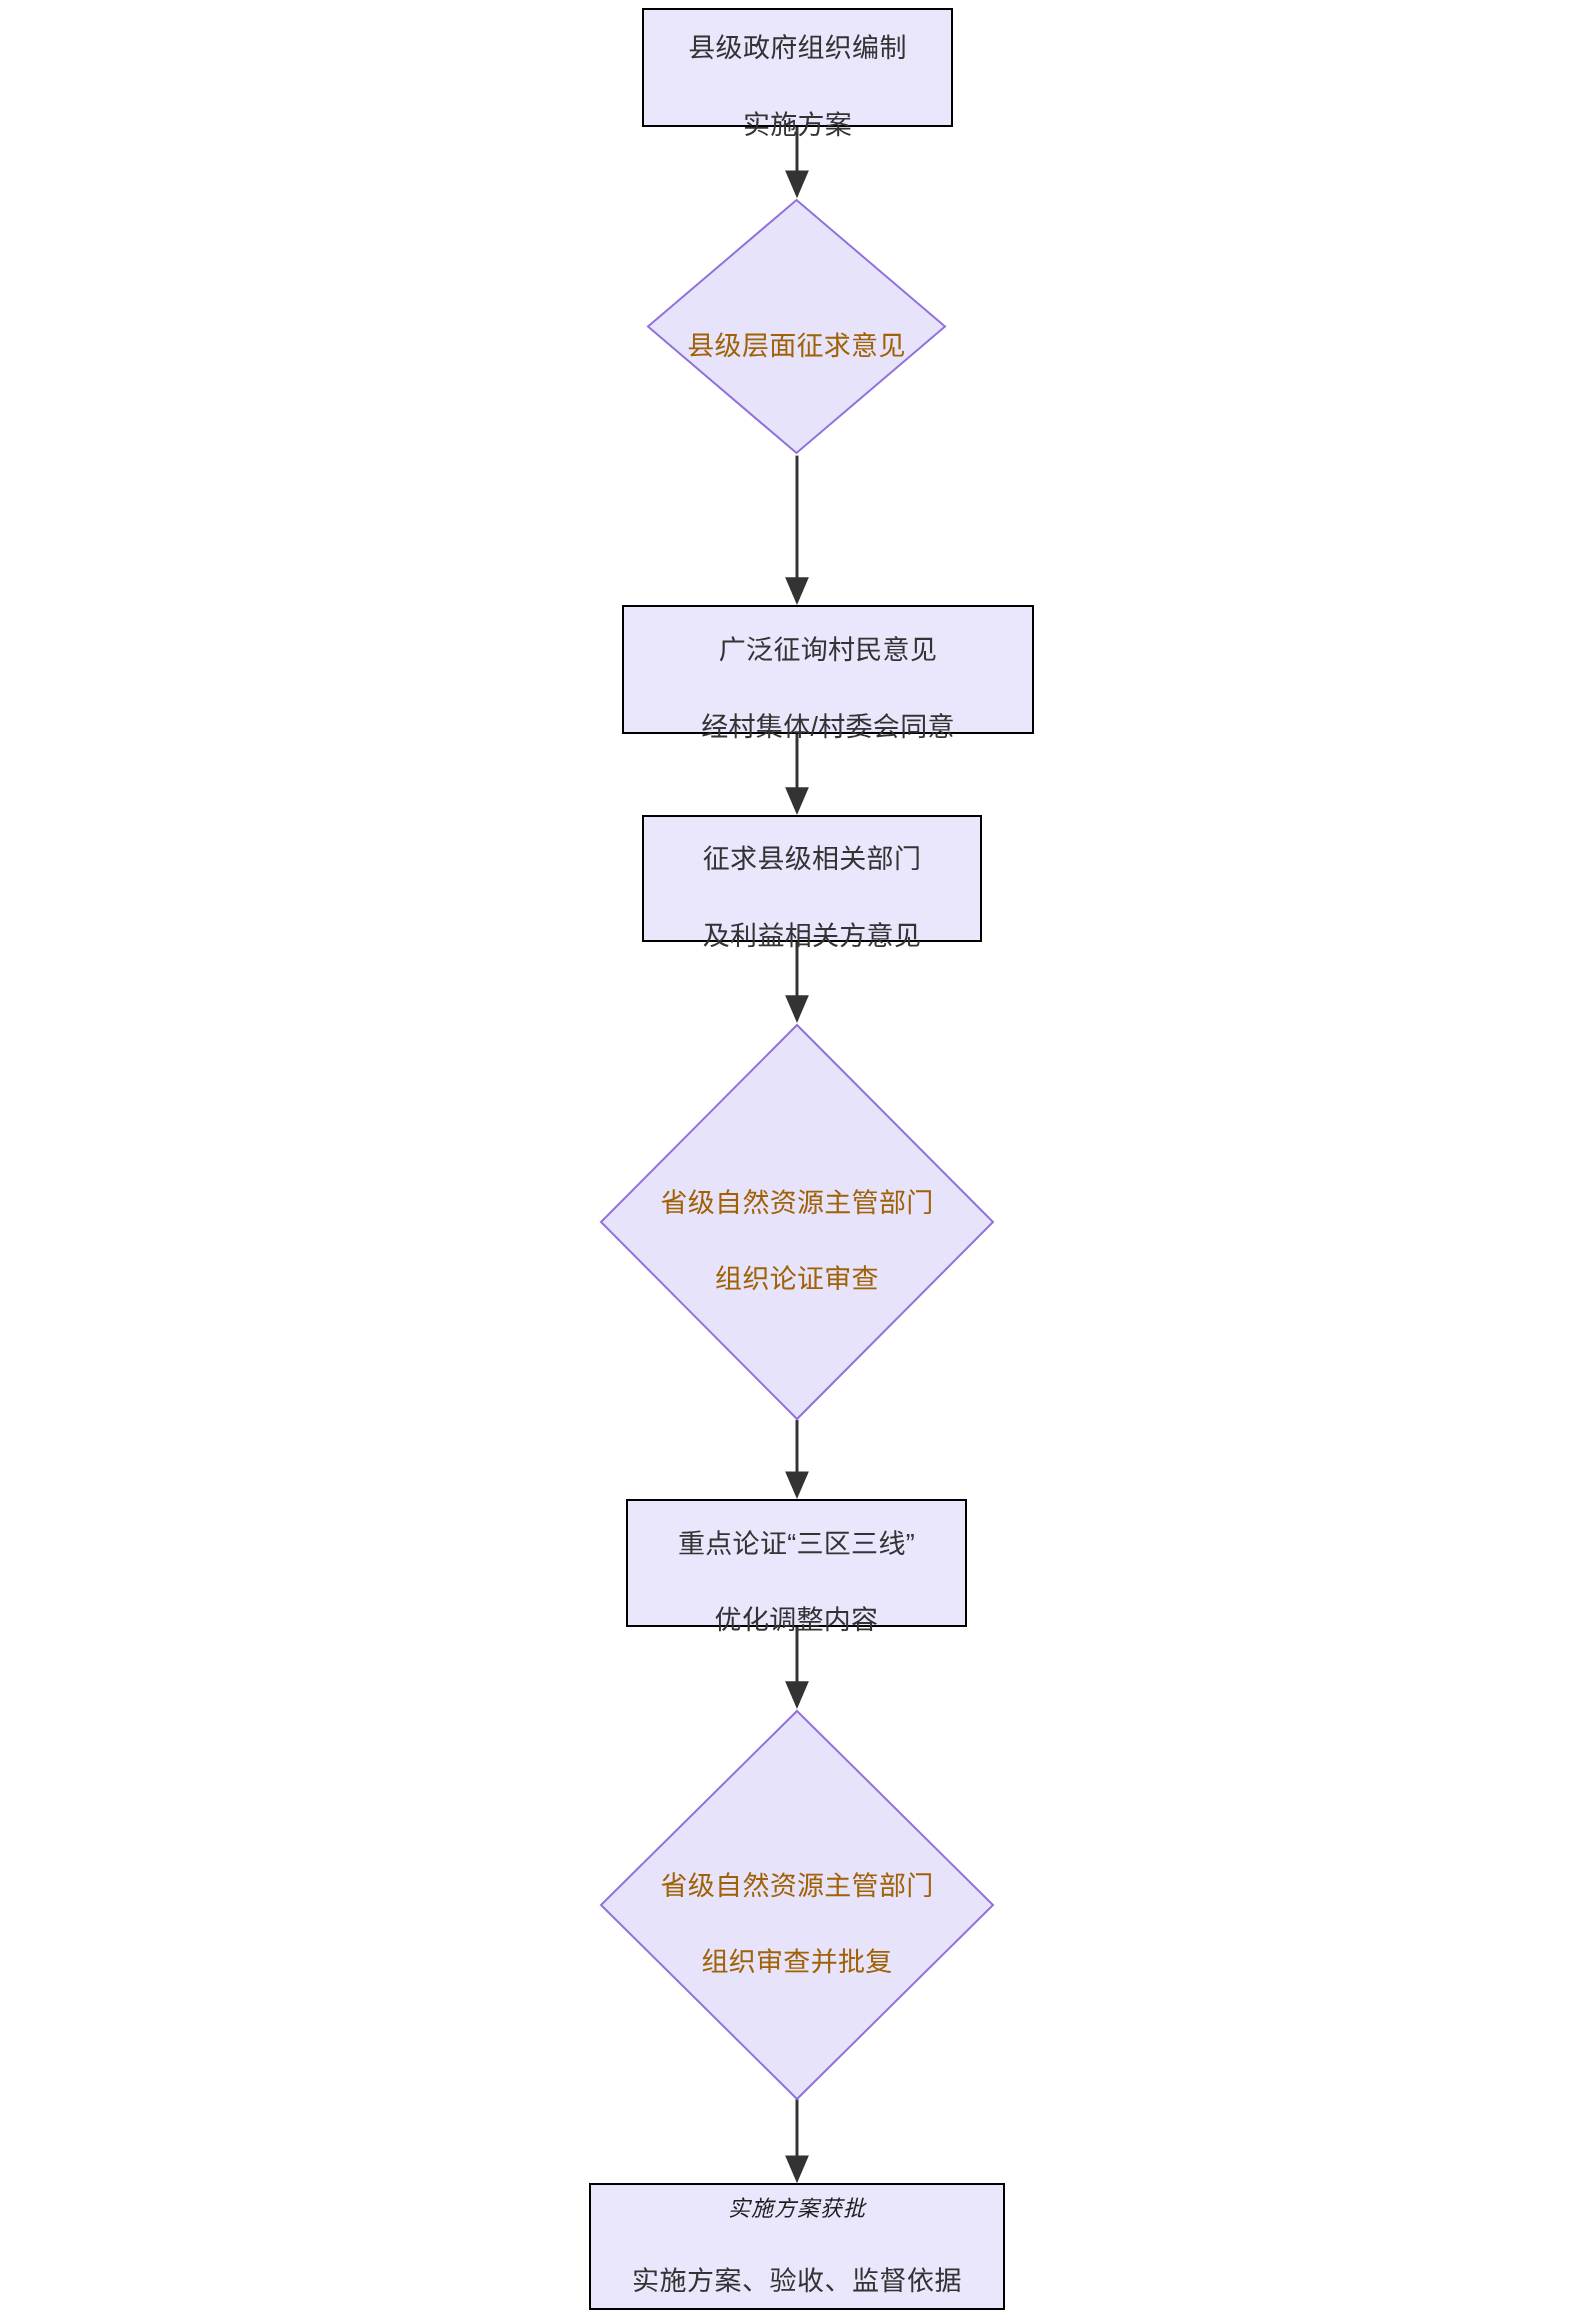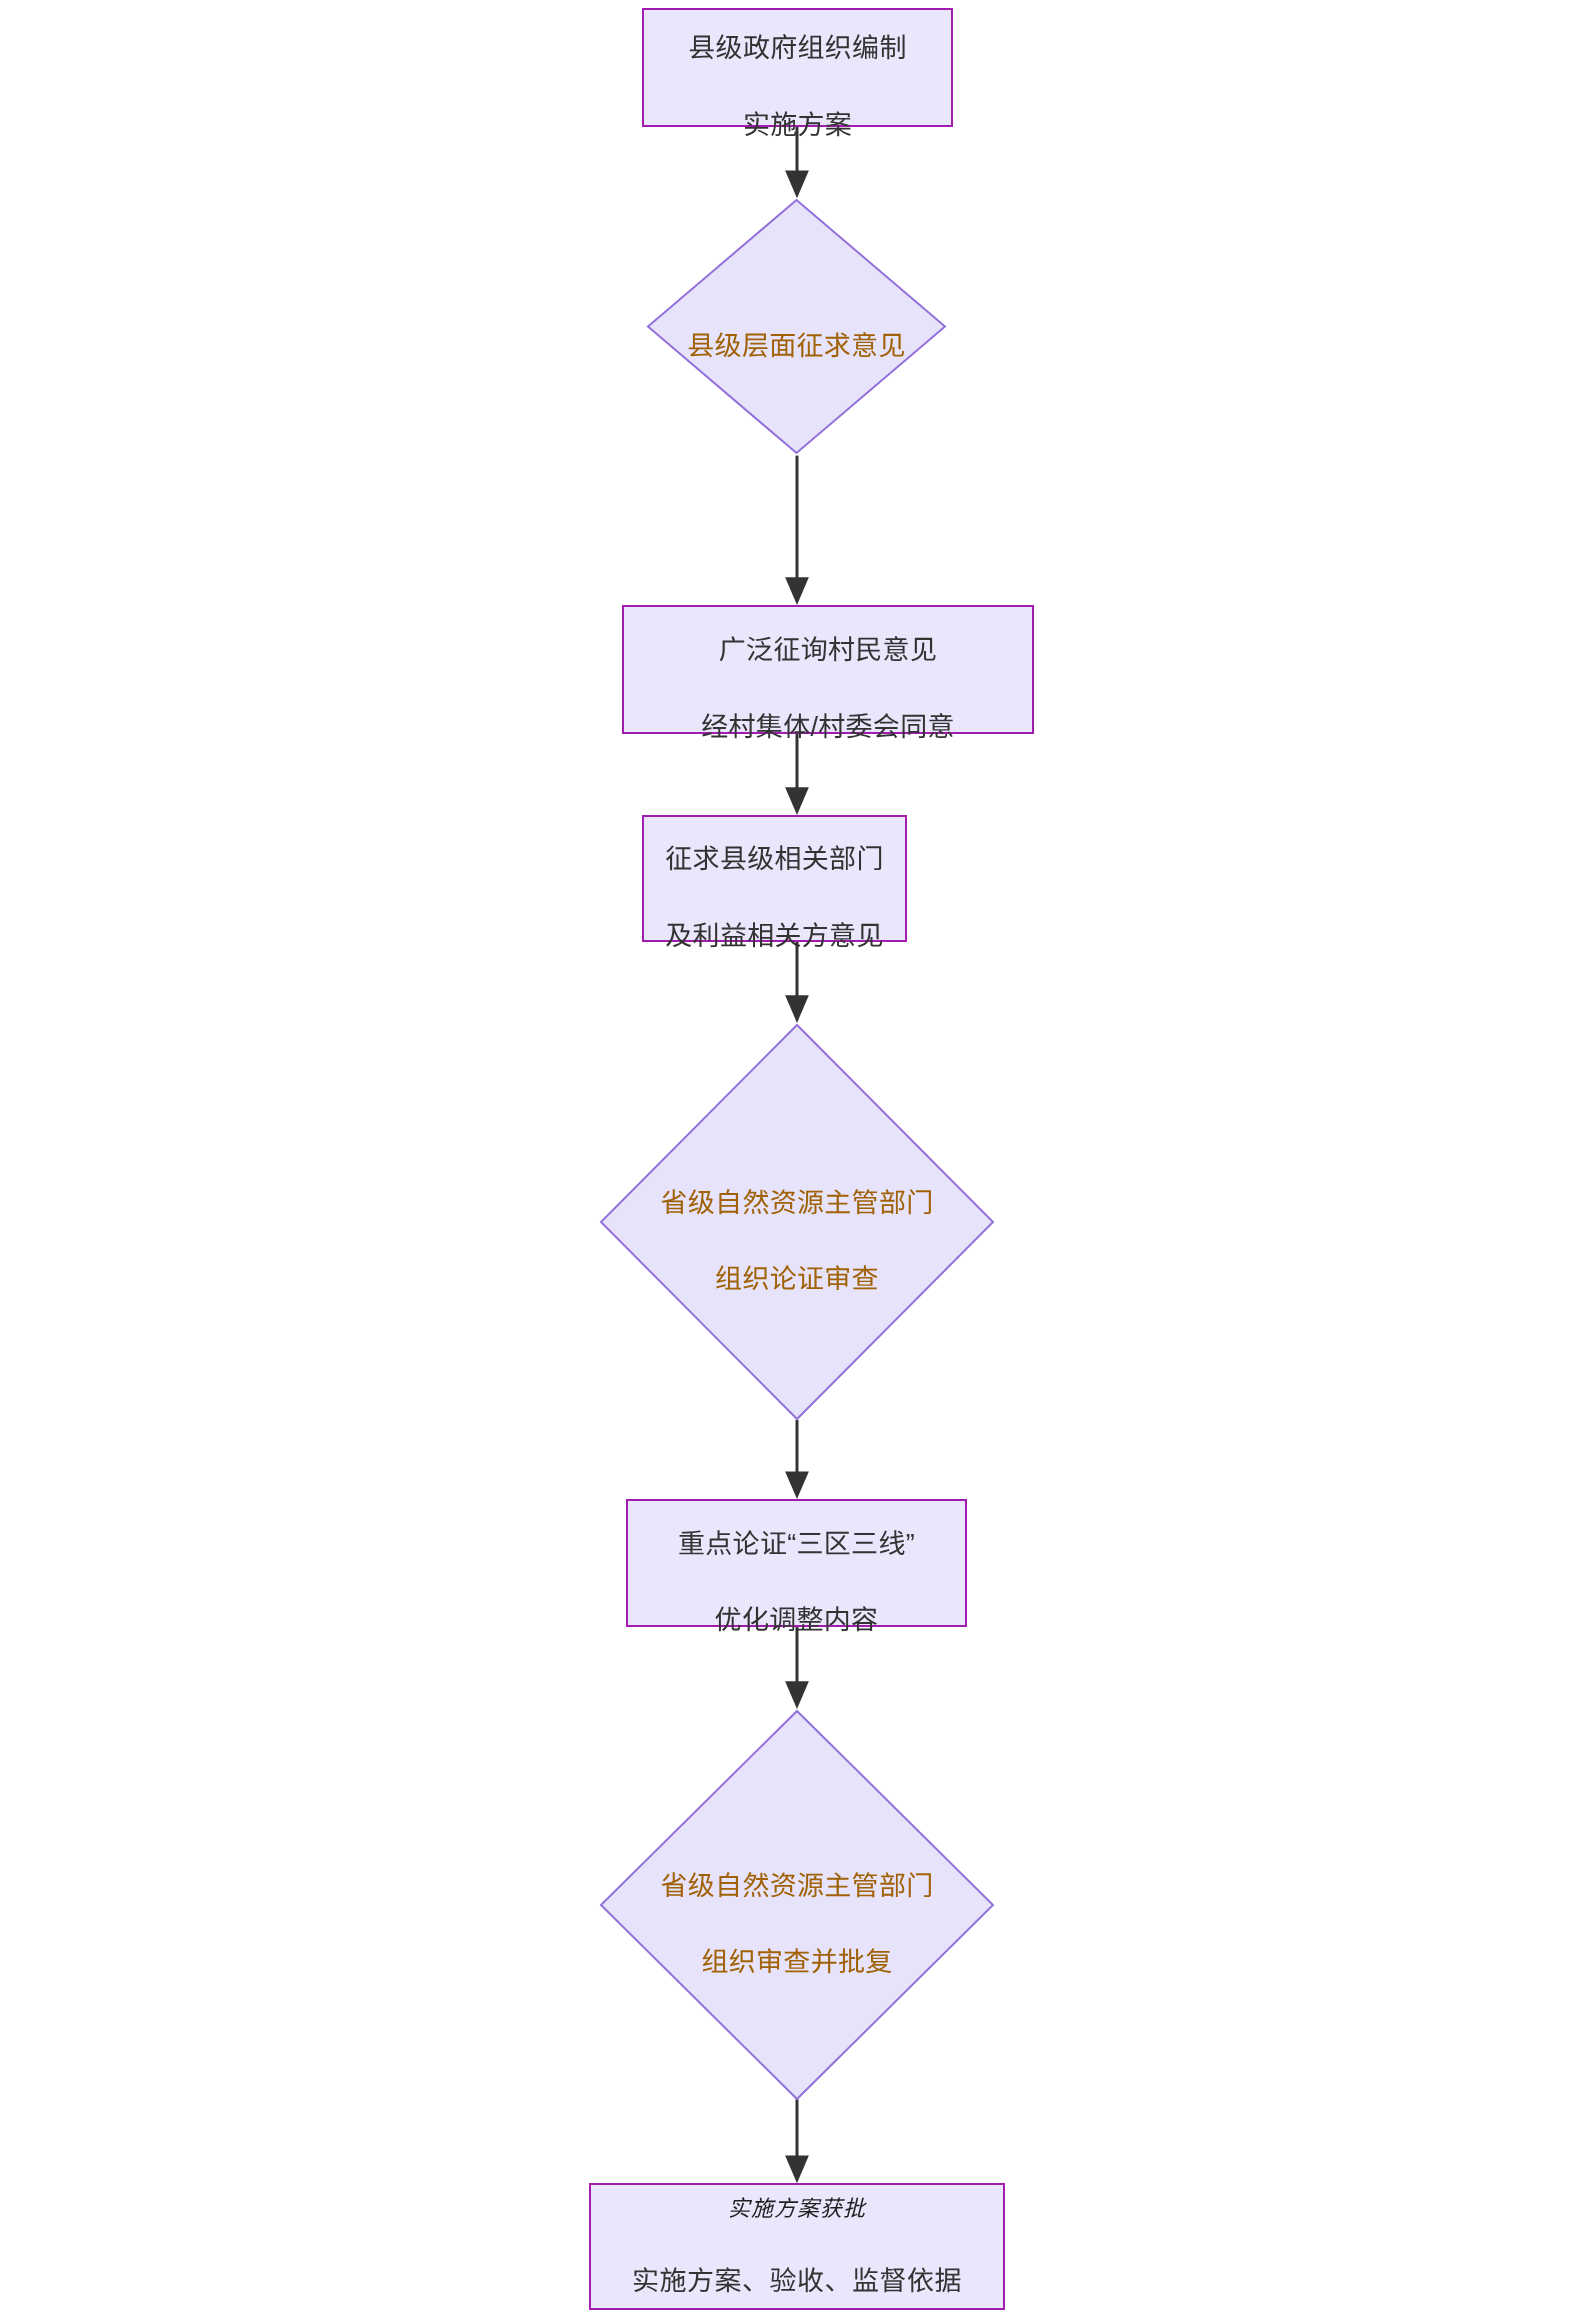--- a/index.html
+++ b/index.html
@@ -30,21 +30,21 @@
     position: absolute;
     box-sizing: border-box;
     display: flex;
     align-items: center;
     justify-content: center;
     text-align: center;
   }
   
   .node-rect {
     background: #eae7fc;
-    border: 2px solid #a21caf;
+    border: 2px solid #000000;
   }
   .node-rect .node-label {
     color: #333333;
     font-size: 27px;
     line-height: 1.42;
     letter-spacing: 0.3px;
     white-space: pre-line;
   }
   
   .node-diamond {
@@ -161,21 +161,21 @@
     </div>
   </div>
 
   <div class="node node-rect" style="left:622px; top:605px; width:412px; height:129px;">
     <div class="node-label">
       <span>广泛征询村民意见</span><br>
       <span>经村集体/村委会同意</span>
     </div>
   </div>
 
-  <div class="node node-rect" style="left:642px; top:815px; width:265px; height:127px;">
+  <div class="node node-rect" style="left:642px; top:815px; width:340px; height:127px;">
     <div class="node-label">
       <span>征求县级相关部门</span><br>
       <span>及利益相关方意见</span>
     </div>
   </div>
 
   <div class="node node-diamond" style="left:599px; top:1023px; width:396px; height:398px;">
     <svg class="diamond-shape" viewBox="0 0 400 402" preserveAspectRatio="none">
       <polygon points="200,2 398,201 200,400 2,201"></polygon>
     </svg>

